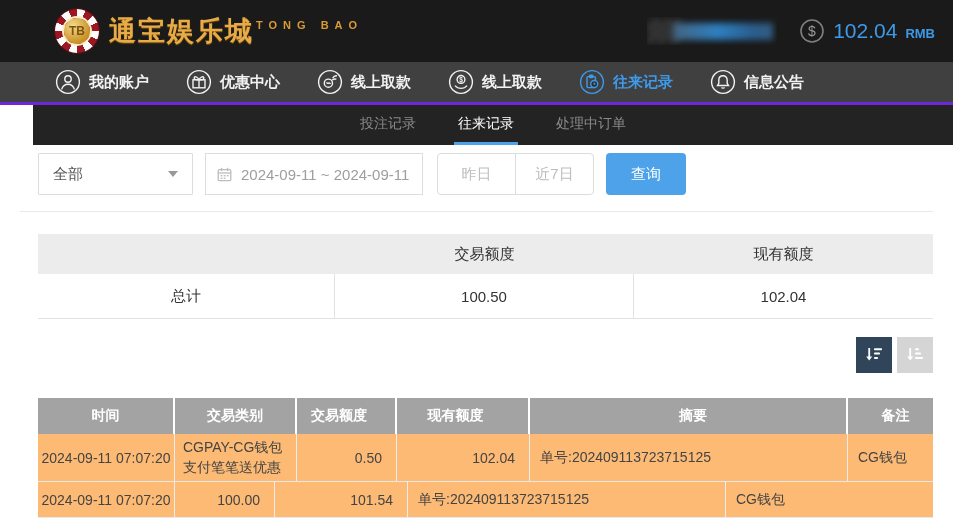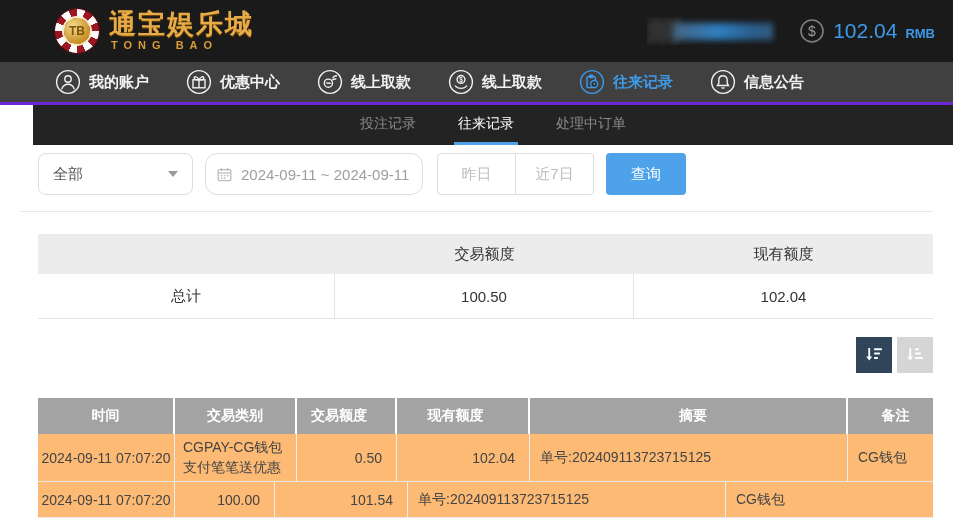--- a/index.html
+++ b/index.html
@@ -10,21 +10,21 @@
   .topbar { height:62px; background:#1a1a1a; display:flex; align-items:center;
     padding:0 18px 0 55px; }
   .logo { display:flex; align-items:center; gap:10px; }
   .chip { width:44px; height:44px; border-radius:50%; position:relative;
     background:repeating-conic-gradient(#fdfdfd 0 22.5deg, #9c1722 22.5deg 45deg);
     box-shadow:0 0 0 1px #5c0d14; display:flex; align-items:center; justify-content:center; }
   .chip-core { width:26px; height:26px; border-radius:50%;
     background:radial-gradient(circle at 35% 30%, #f3d98a, #c99026 70%);
     box-shadow:0 0 0 2px #f7eec9; display:flex; align-items:center; justify-content:center;
     color:#7c5410; font-size:12px; font-weight:bold; }
-  .logo-text { display:flex; flex-direction:column; line-height:1; }
+  .logo-text { display:flex; flex-direction:row; line-height:1; }
   .logo-title { font-size:27px; font-weight:bold; color:#e7ab47;
     text-shadow:0 1px 1px #7a4d08; letter-spacing:2px; }
   .logo-sub { font-size:11px; font-weight:bold; color:#d89b35; letter-spacing:6px; margin-top:2px; padding-left:2px; }
 
   .topbar-right { margin-left:auto; display:flex; align-items:center; }
   .user-blur { position:relative; width:130px; height:28px; overflow:hidden; margin-right:22px; }
   .user-blur .blk-a { position:absolute; left:0; top:2px; width:34px; height:24px;
     background:repeating-conic-gradient(#3d3d3d 0 90deg,#262626 0 180deg); background-size:12px 12px;
     filter:blur(3px); }
   .user-blur .blk-b { position:absolute; left:26px; top:6px; width:100px; height:17px;
@@ -43,26 +43,26 @@
 
   
   .subnav { height:40px; background:#232323; display:flex; justify-content:center; gap:34px;margin-left:33px; }
   .subtab { font-size:14px; color:#8a8a8a; line-height:37px; padding:0 4px;
     border-bottom:3px solid transparent; cursor:pointer; }
   .subtab.active { color:#fff; border-bottom-color:#4da2ea; }
 
   
   .content { padding:0 20px; background:#fff; }
   .filter-row { margin:8px 0 0 18px; display:flex; align-items:center; }
-  .select-box { width:155px; height:42px; border:1px solid #ddd; border-radius:8px;
+  .select-box { width:155px; height:42px; border:1px solid #ddd; border-radius:1px;
     display:flex; align-items:center; justify-content:space-between; padding:0 14px;
     font-size:15px; color:#555; cursor:pointer; }
   .chevron { width:0; height:0; border-left:5px solid transparent; border-right:5px solid transparent;
     border-top:6px solid #999; }
-  .date-box { width:218px; height:42px; border:1px solid #ddd; border-radius:12px;
+  .date-box { width:218px; height:42px; border:1px solid #ddd; border-radius:0;
     display:flex; align-items:center; gap:8px; padding:16px 10px; margin-left:12px;
     font-size:15px; color:#9e9e9e; cursor:text; white-space:nowrap; }
   .quick-group { display:flex; margin-left:14px; }
   .quick-btn { width:79px; height:42px; background:#fff; border:1px solid #ddd;
     color:#bdbdbd; font-size:15px; margin-left:-1px; cursor:pointer; }
   .quick-btn:first-child { margin-left:0; border-radius:4px 0 0 4px; }
   .quick-btn:last-child { border-radius:0 4px 4px 0; }
   .quick-btn.active { border-color:#4da2ea; color:#4da2ea; position:relative; z-index:2; }
   .search-btn { width:80px; height:42px; margin-left:12px; background:#4da2ea; border:none;
     border-radius:4px; color:#fff; font-size:15px; cursor:pointer; }

